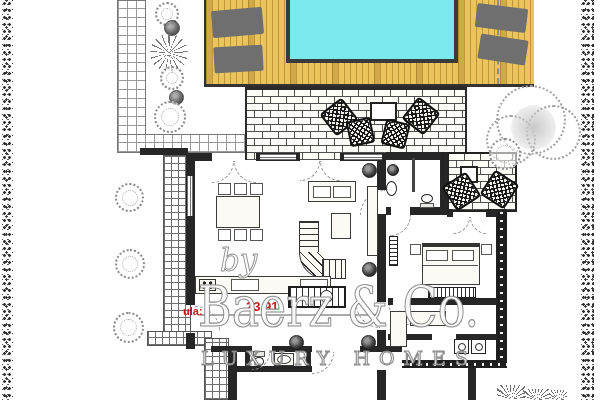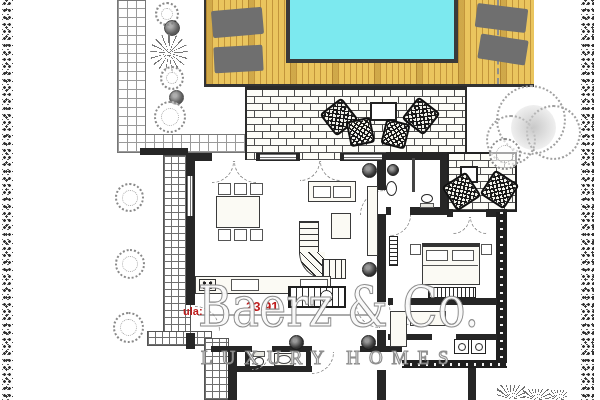--- a/index.html
+++ b/index.html
@@ -275,16 +275,17 @@
     <div class="abs wicker z25" style="left:383px;top:121px;width:25px;height:26px;transform:rotate(14deg);"></div>
 
     <div class="abs z25" style="left:460px;top:166px;width:18px;height:17px;border:2px solid #222;background:#fff;"></div>
     <div class="abs wicker z25" style="left:447px;top:177px;width:29px;height:29px;transform:rotate(-33deg);"></div>
     <div class="abs wicker z25" style="left:485px;top:175px;width:29px;height:29px;transform:rotate(33deg);"></div>
   </div>
 
   <div class="abs red-label" style="left:183px;top:305px;font-size:11px;">ula:</div>
   <div class="abs red-label" style="left:246px;top:299px;font-size:13px;">23.91</div>
 
+  <div class="wm" style="left:220px;top:242px;font-size:31px;font-style:italic;-webkit-text-stroke:0.9px rgba(125,125,125,.8);">by</div>
   <div class="wm" style="left:198px;top:274px;font-size:56px;transform:scaleX(.82);transform-origin:left top;">Baerz &amp; Co.</div>
-  <div class="wm" style="left:201px;top:347px;font-size:19px;letter-spacing:9px;font-family:Liberation Serif, serif;">LUXURY HOMES</div>
+  <div class="wm" style="left:201px;top:347px;font-size:19px;letter-spacing:9px;">LUXURY HOMES</div>
 
 </div>
 
 </body></html>

